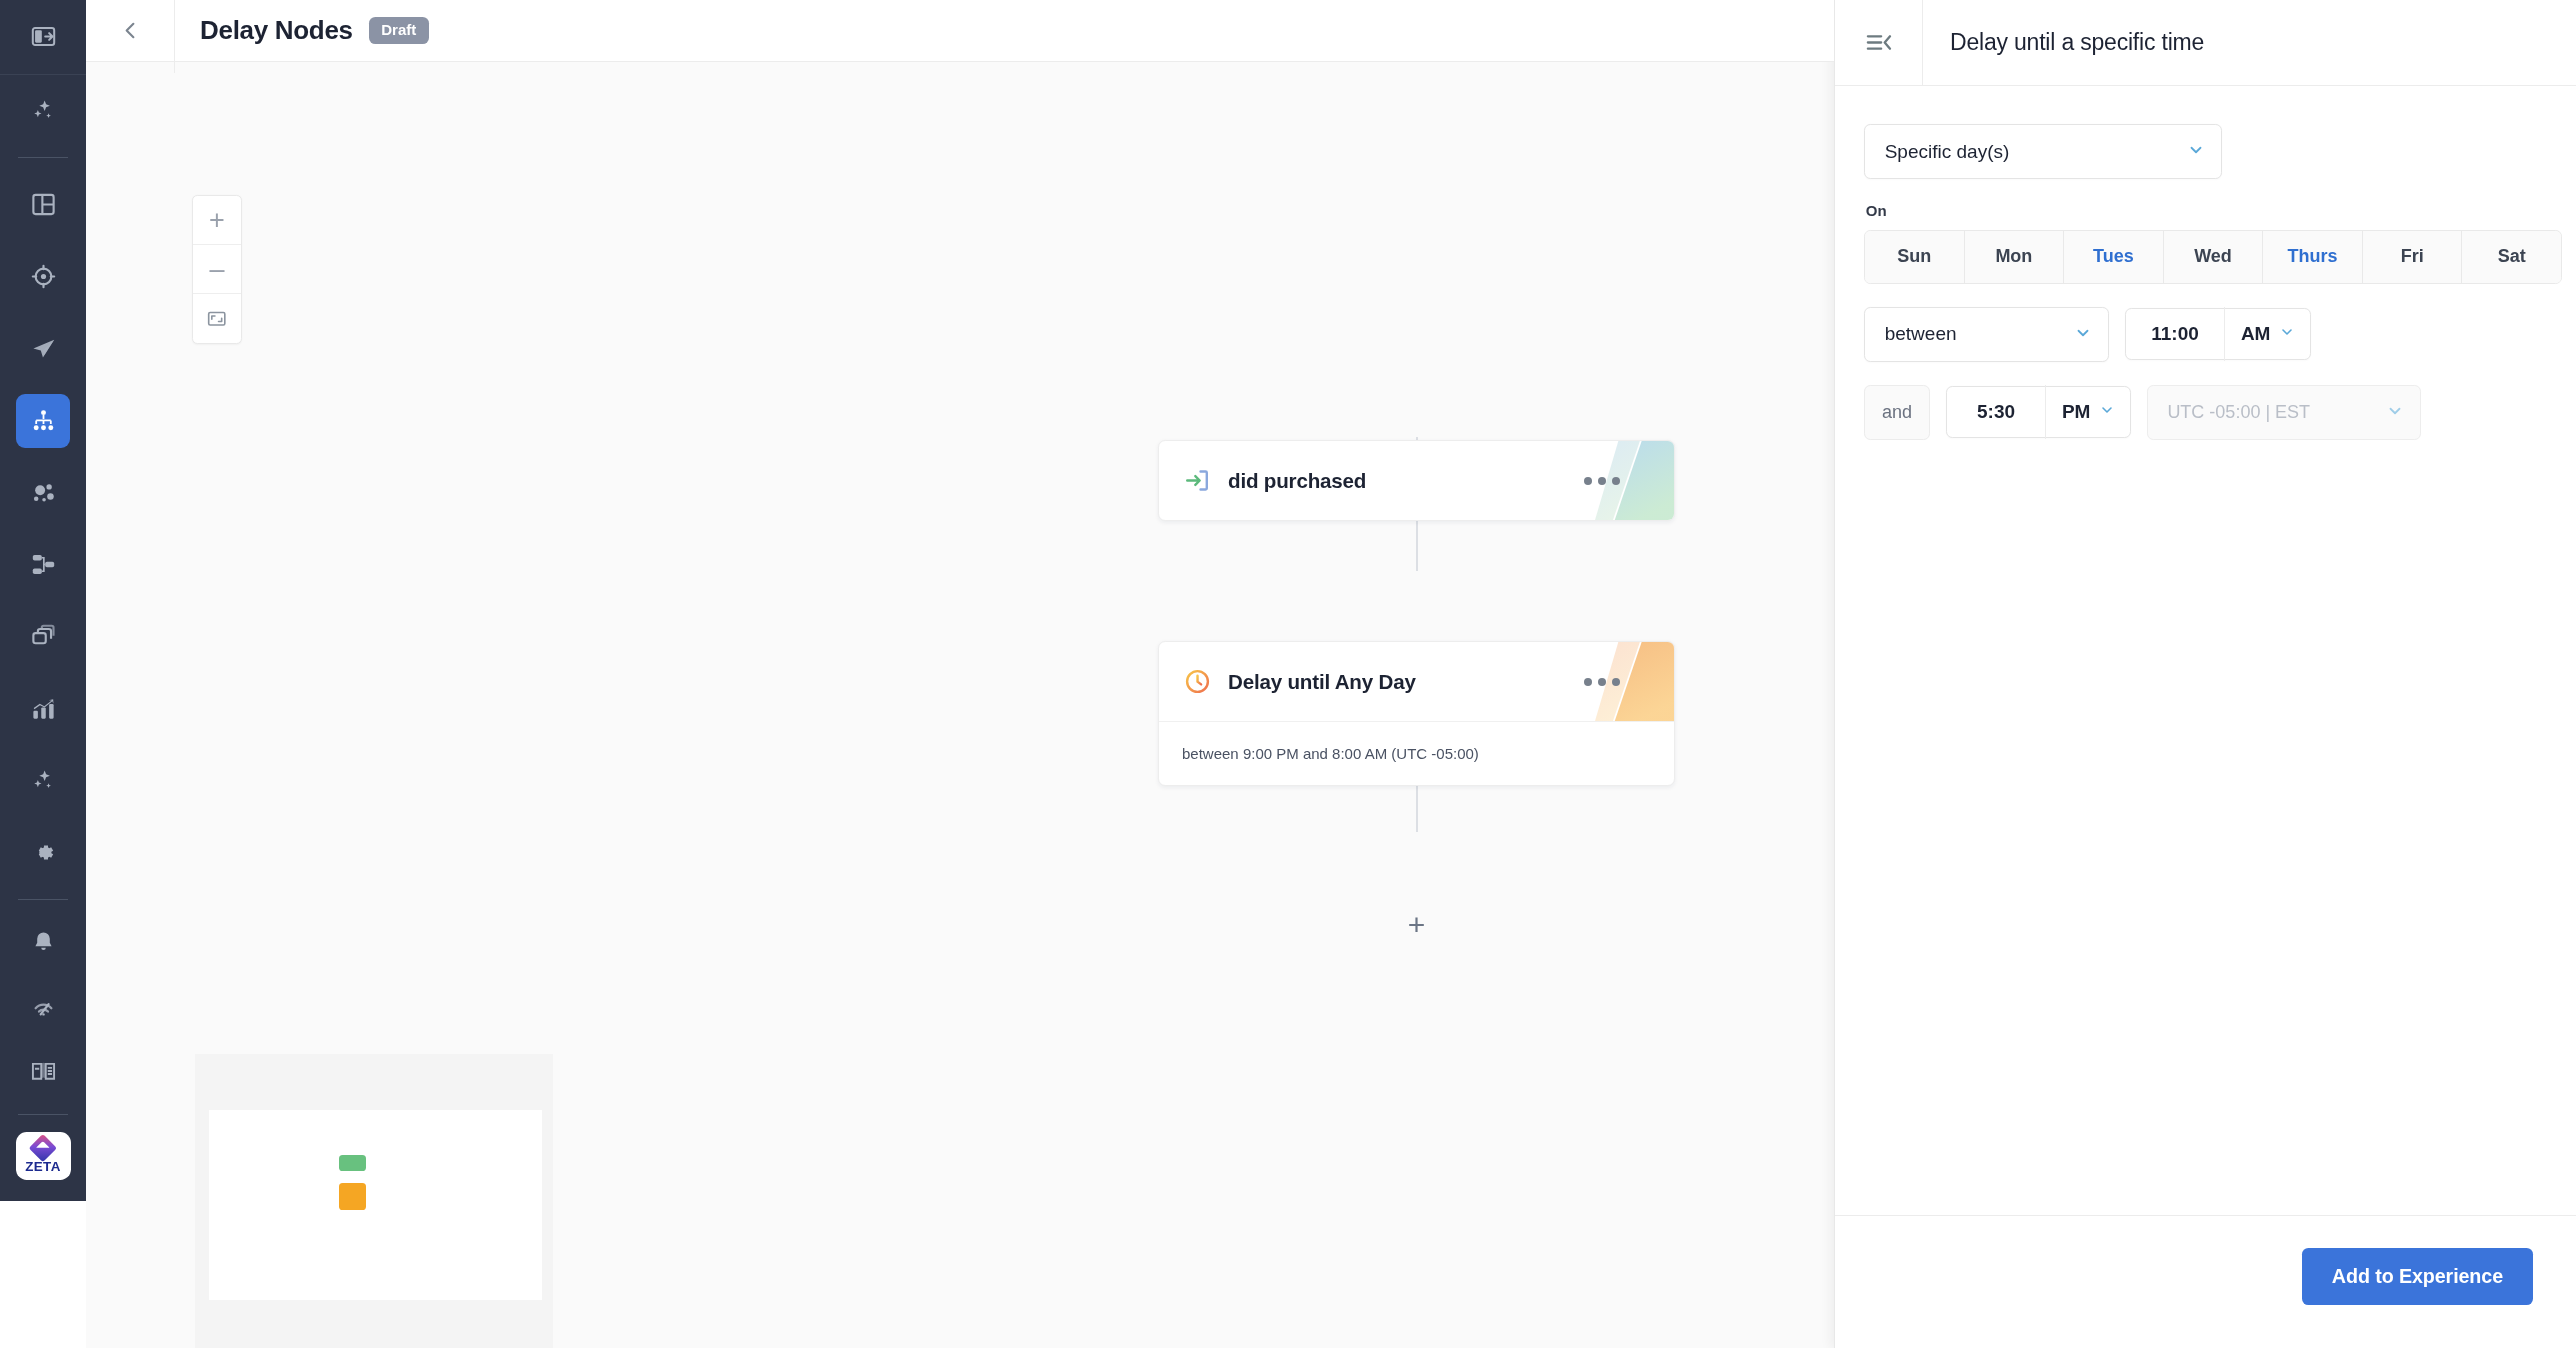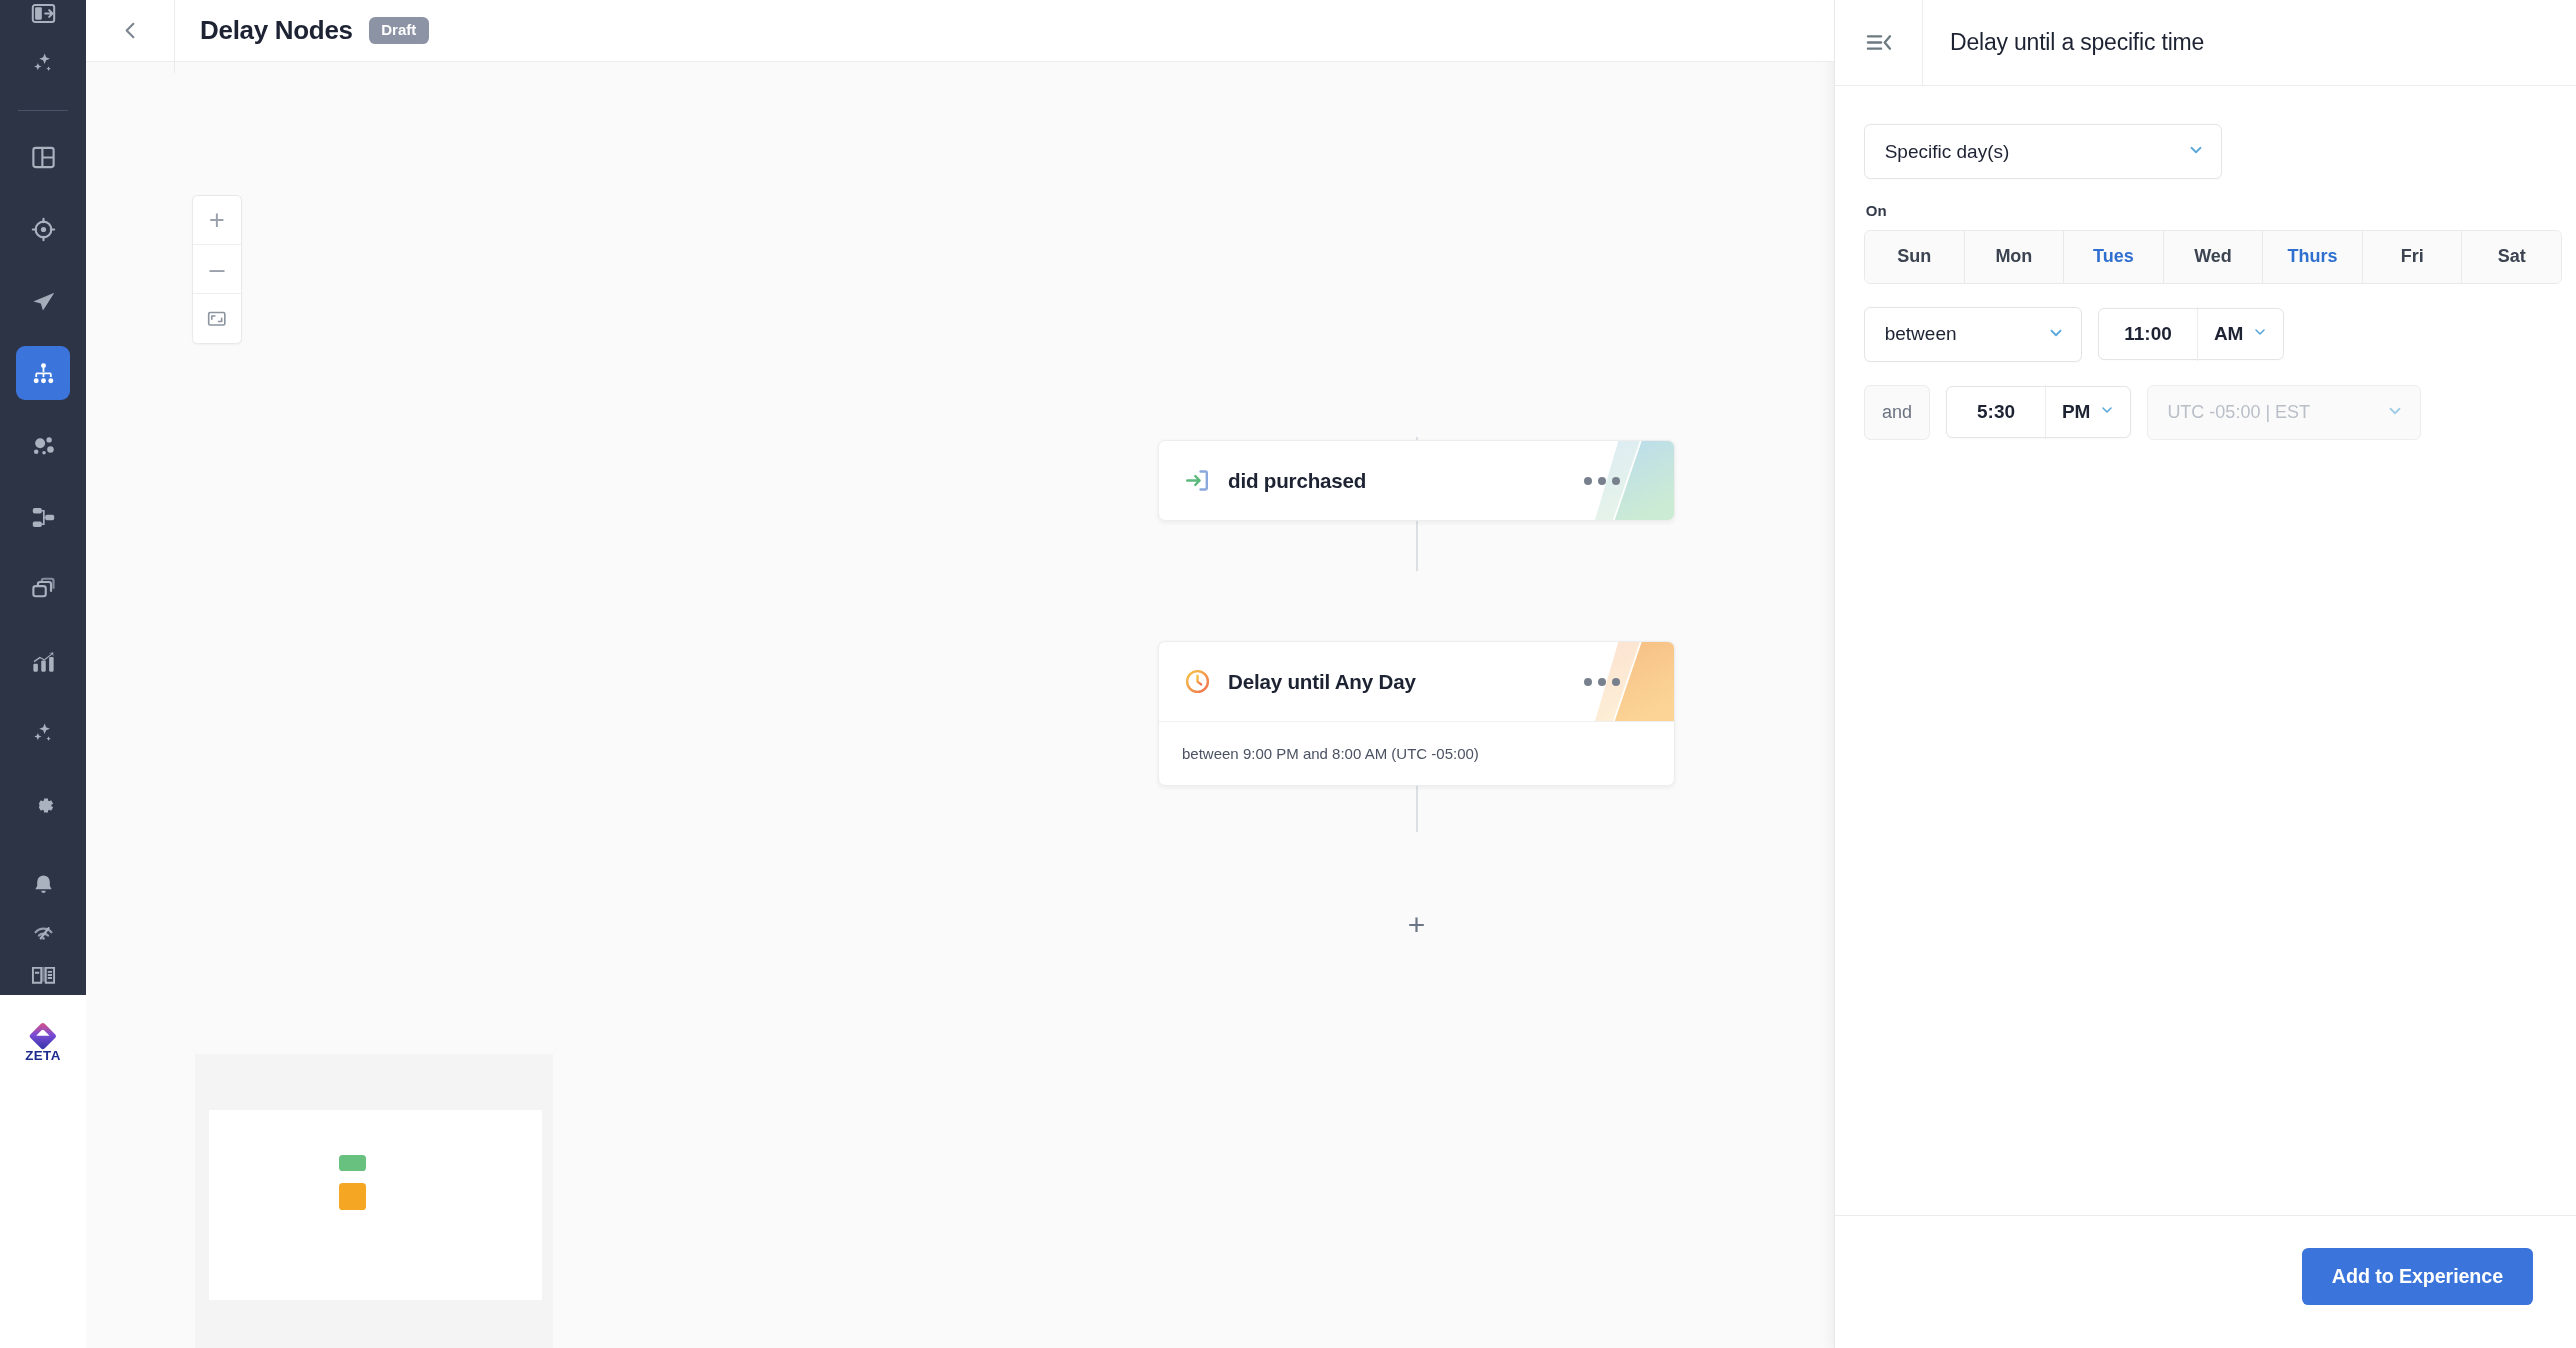--- a/index.html
+++ b/index.html
@@ -6,21 +6,21 @@
   html, body {
     width: 2576px; height: 1349px;
     font-family: "Liberation Sans", sans-serif;
     background: #ffffff;
     overflow: hidden;
   }
   .app { position: relative; width: 2576px; height: 1349px; display: flex; }
 
   
   .rail {
-    width: 86px; height: 995px;
+    width: 86px; height: 1201px;
     background: #2d3446;
     display: flex; flex-direction: column; align-items: center;
     flex: 0 0 86px;
     position: relative;
   }
   .rail-top { height: 86px; display: flex; align-items: center; justify-content: center; width: 100%; }
   .rail-sep { width: 50px; height: 0.9px; background: #4a5365; margin: 10.7px 0; }
   .rail-items { display: flex; flex-direction: column; align-items: center; width: 100%; }
   .rail-btn {
     width: 54px; height: 54px; margin: 9px 0;
@@ -153,21 +153,21 @@
   }
   .day:last-child { border-right: none; }
   .day.sel { color: #2f6fd0; }
 
   .row { display: flex; align-items: center; gap: 16px; margin-top: 23px; }
 
   .ctrl {
     border: 0.9px solid #e4e4e4; border-radius: 6.3px; background: #fff; height: 55px;
     display: flex; align-items: center; box-shadow: 0 0.9px 1.8px rgba(0,0,0,.02);
   }
-  .ctrl.w-between { width: 218px; padding: 0 16px 0 19.7px; cursor: pointer; }
+  .ctrl.w-between { width: 245px; padding: 0 16px 0 19.7px; cursor: pointer; }
   .ctrl.w-between .val { font-size: 19px; color: #1d2333; }
   .ctrl .chev { margin-left: auto; }
 
   .timebox { display: flex; align-items: center; border: 0.9px solid #e4e4e4; border-radius: 6.3px; background:#fff; height:52px; box-shadow: 0 0.9px 1.8px rgba(0,0,0,.02); }
   .timebox .t { width: 98px; height: 54px; display:flex; align-items:center; justify-content:center; font-size:19px; font-weight:700; color:#1d2333; cursor:text; }
   .timebox .divider { width:0.9px; height: 54px; background:#ececec; }
   .timebox .ampm { display:flex; align-items:center; gap:9px; padding: 0 14.3px 0 16px; height:54px; cursor:pointer; }
   .timebox .ampm span { font-size:19px; font-weight:700; color:#1d2333; }
 
   .andbox {

